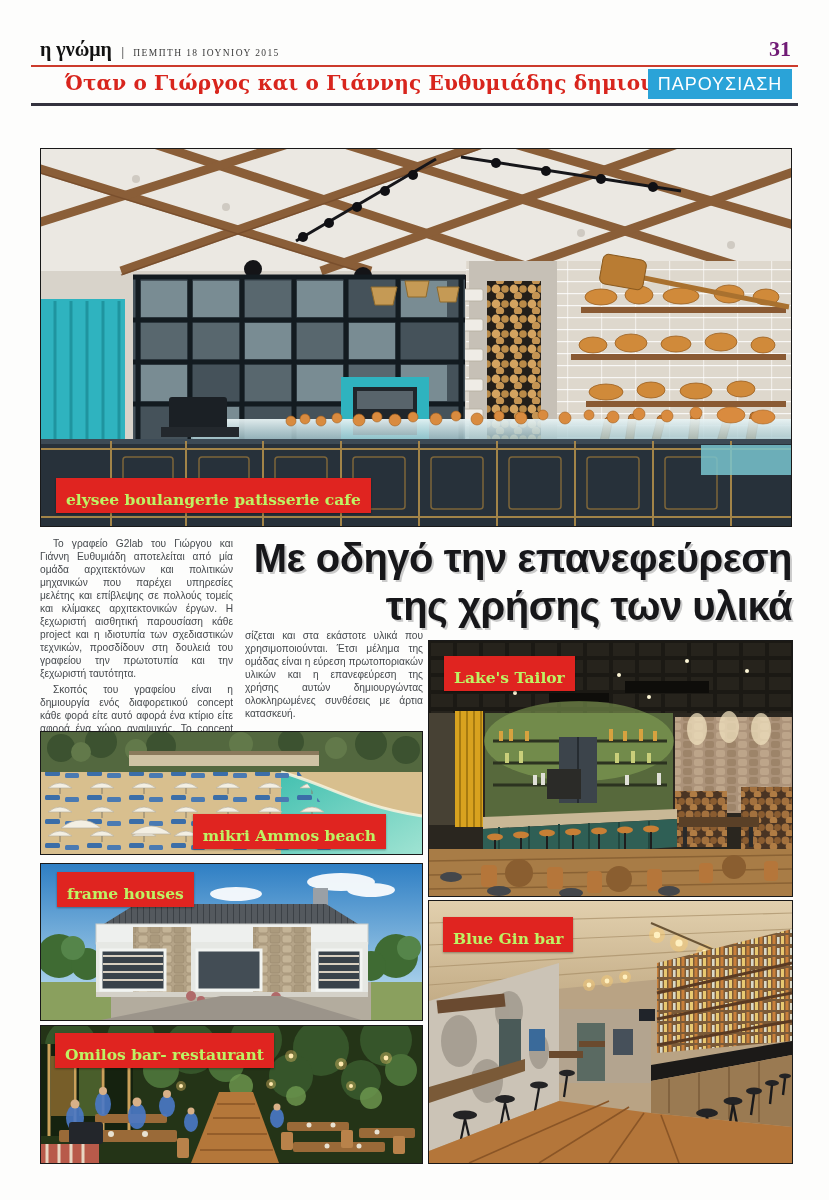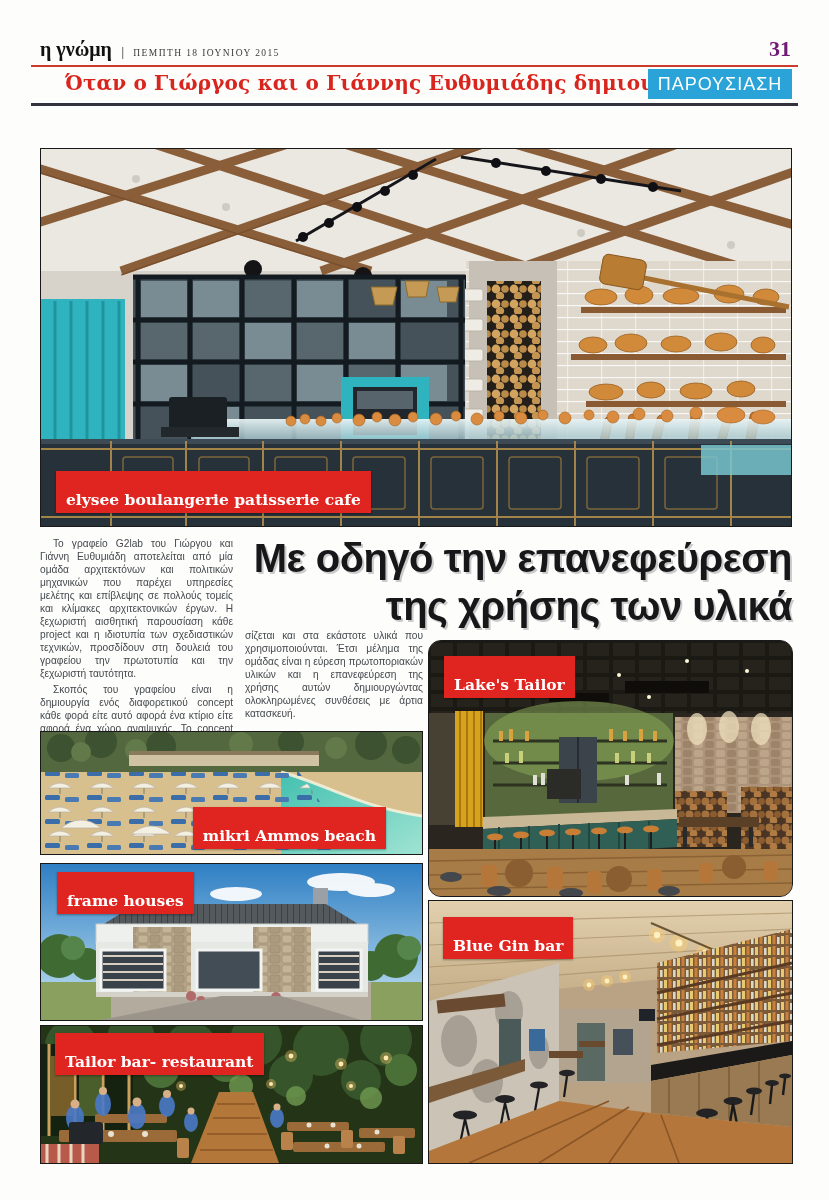--- a/index.html
+++ b/index.html
@@ -18,29 +18,29 @@
 
   .kicker{position:absolute;left:65px;top:71px;font-family:"DejaVu Serif",serif;font-weight:bold;
           font-size:20px;color:#d8251d;letter-spacing:.2px;}
   .badge{position:absolute;left:648px;top:69px;width:144px;height:30px;background:#2aa3d8;
          color:#fff;font-weight:normal;font-size:18px;letter-spacing:1px;display:flex;
          align-items:center;justify-content:center;}
 
   
   .photo{position:absolute;border:1px solid #191919;overflow:hidden;background:#888;}
   .photo svg{display:block;width:100%;height:100%;}
-  .photo-label{position:absolute;background:#e02420;color:#ffffff;font-family:"DejaVu Serif",serif;
-               font-weight:bold;font-size:15.5px;padding:19px 10px 4px;white-space:nowrap;
+  .photo-label{position:absolute;background:#e02420;color:#bef264;font-family:"DejaVu Serif",serif;
+               font-weight:bold;font-size:15.5px;padding:12px 10px 4px;white-space:nowrap;
                box-shadow:0 1px 2px rgba(0,0,0,.35);}
 
   #ph-bakery{left:40px;top:148px;width:750px;height:377px;}
   #ph-beach {left:40px;top:731px;width:381px;height:122px;}
   #ph-houses{left:40px;top:863px;width:381px;height:156px;}
   #ph-omilos{left:40px;top:1025px;width:381px;height:137px;}
-  #ph-tailor{left:428px;top:640px;width:363px;height:255px;border-radius:13px;}
+  #ph-tailor{left:428px;top:640px;width:363px;height:255px;}
   #ph-bluegin{left:428px;top:900px;width:363px;height:262px;}
 
   
   .headline{position:absolute;left:232px;top:534px;width:560px;text-align:right;
             font-weight:bold;color:#17171a;font-size:40px;line-height:48px;letter-spacing:-.5px;
             text-shadow:2px 2px 0 rgba(90,90,90,.30);}
   .bodycol{position:absolute;font-size:10.2px;line-height:13px;color:#45494d;text-align:justify;}
   .bodycol p{margin:0 0 3px 0;text-indent:13px;}
   .bodycol p.cont{text-indent:0;}
   #col1{left:40px;top:537px;width:193px;}
@@ -539,21 +539,21 @@
           </g>
       </g>
       <rect x="0" y="118" width="58" height="19" fill="#b85a4a"></rect>
       <g stroke="#e8d6c2" stroke-width="3">
           <line x1="6" y1="118" x2="6" y2="137"></line>
           <line x1="18" y1="118" x2="18" y2="137"></line>
           <line x1="30" y1="118" x2="30" y2="137"></line>
           <line x1="42" y1="118" x2="42" y2="137"></line>
         </g>
     </svg>
-    <div class="photo-label" style="left:14px;top:7px;">Tailor bar- restaurant</div>
+    <div class="photo-label" style="left:14px;top:7px;">Omilos bar- restaurant</div>
   </div>
 
   <div class="photo" id="ph-tailor">
     <svg viewBox="0 0 363 255" preserveAspectRatio="none">
       <defs>
         <pattern id="coffer" width="26" height="17" patternUnits="userSpaceOnUse">
           <rect width="26" height="17" fill="#1b1914"></rect>
           <rect x="2" y="2" width="22" height="13" fill="#26231c"></rect>
         </pattern>
         <pattern id="logs2" width="16" height="13" patternUnits="userSpaceOnUse">

